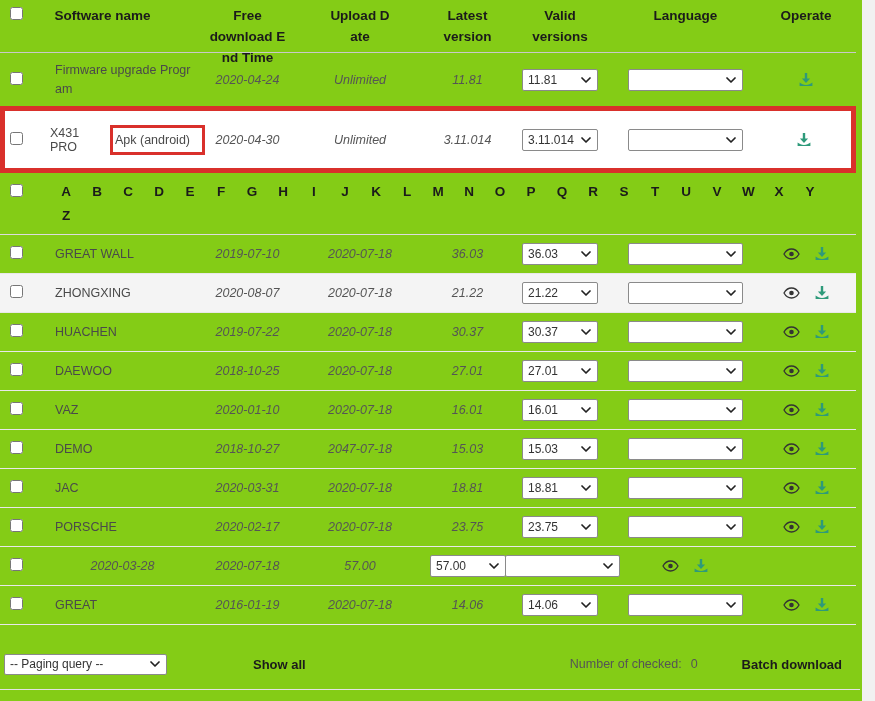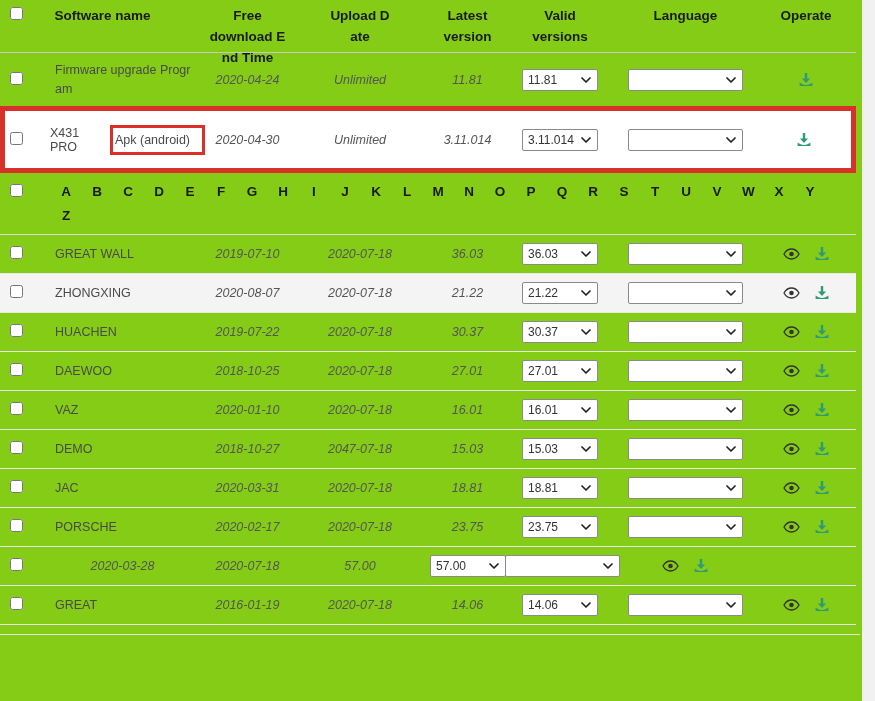--- a/index.html
+++ b/index.html
@@ -639,17 +639,33 @@
       <span style="display:flex;cursor:pointer;">
         <svg width="16" height="16" viewBox="0 0 16 16" fill="#2e9a7a" class="dl-fill">
                 <path d="M6.8 1h2.4v5.6h2.9L8 11 3.9 6.6h2.9z"></path>
                 <path d="M1.6 10.6c2.2 1.7 3.6 2.3 6.4 2.3s4.2-.6 6.4-2.3V14H1.6z"></path>
               </svg>
       </span>
     </div>
   </div>
       </div>
 
+    <div class="footer">
+      <div class="sel sel-paging">
+        <span>-- Paging query --</span>
+        <span class="chev">
+          <svg width="10" height="6" viewBox="0 0 10 6">
+              <path d="M1 1l4 4 4-4" stroke="#222" stroke-width="1.7" fill="none" stroke-linecap="round" stroke-linejoin="round"></path>
+            </svg>
+        </span>
+      </div>
+      <span class="show-all">Show all</span>
+      <div class="foot-right">
+        <span class="checked-label">Number of checked:</span>
+        <span class="checked-count">0</span>
+        <span class="batch">Batch download</span>
+      </div>
+    </div>
     <div class="foot-line"></div>
   </div>
 
   <div class="right-strip"></div>
 </div>
 
 </body></html>

